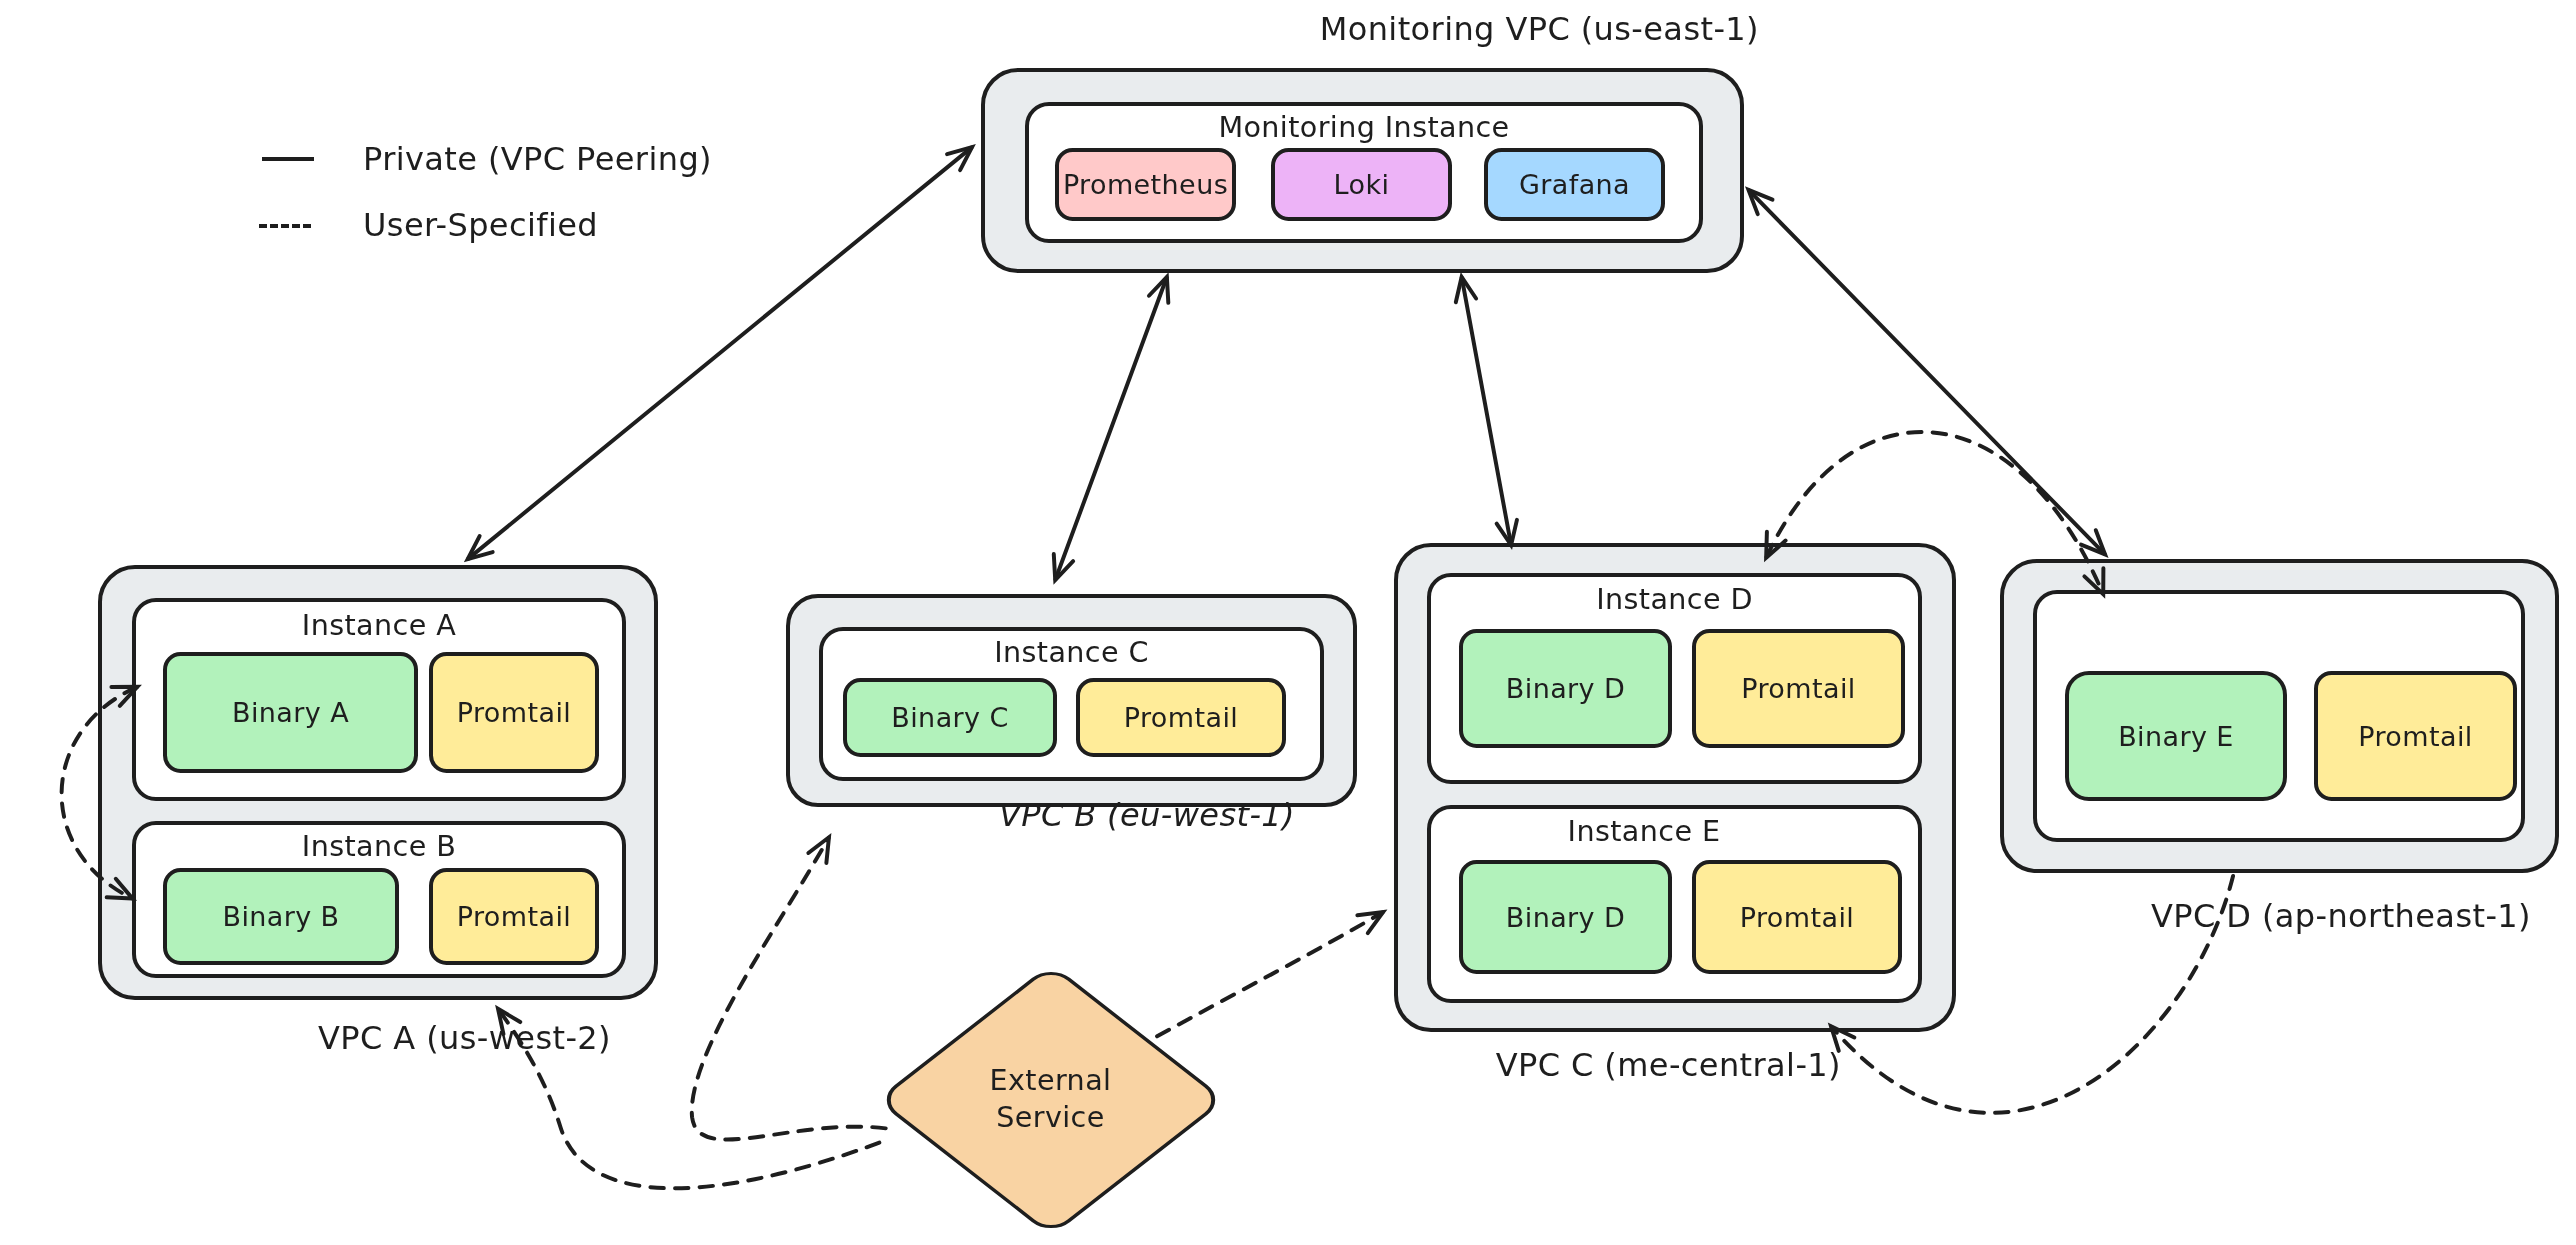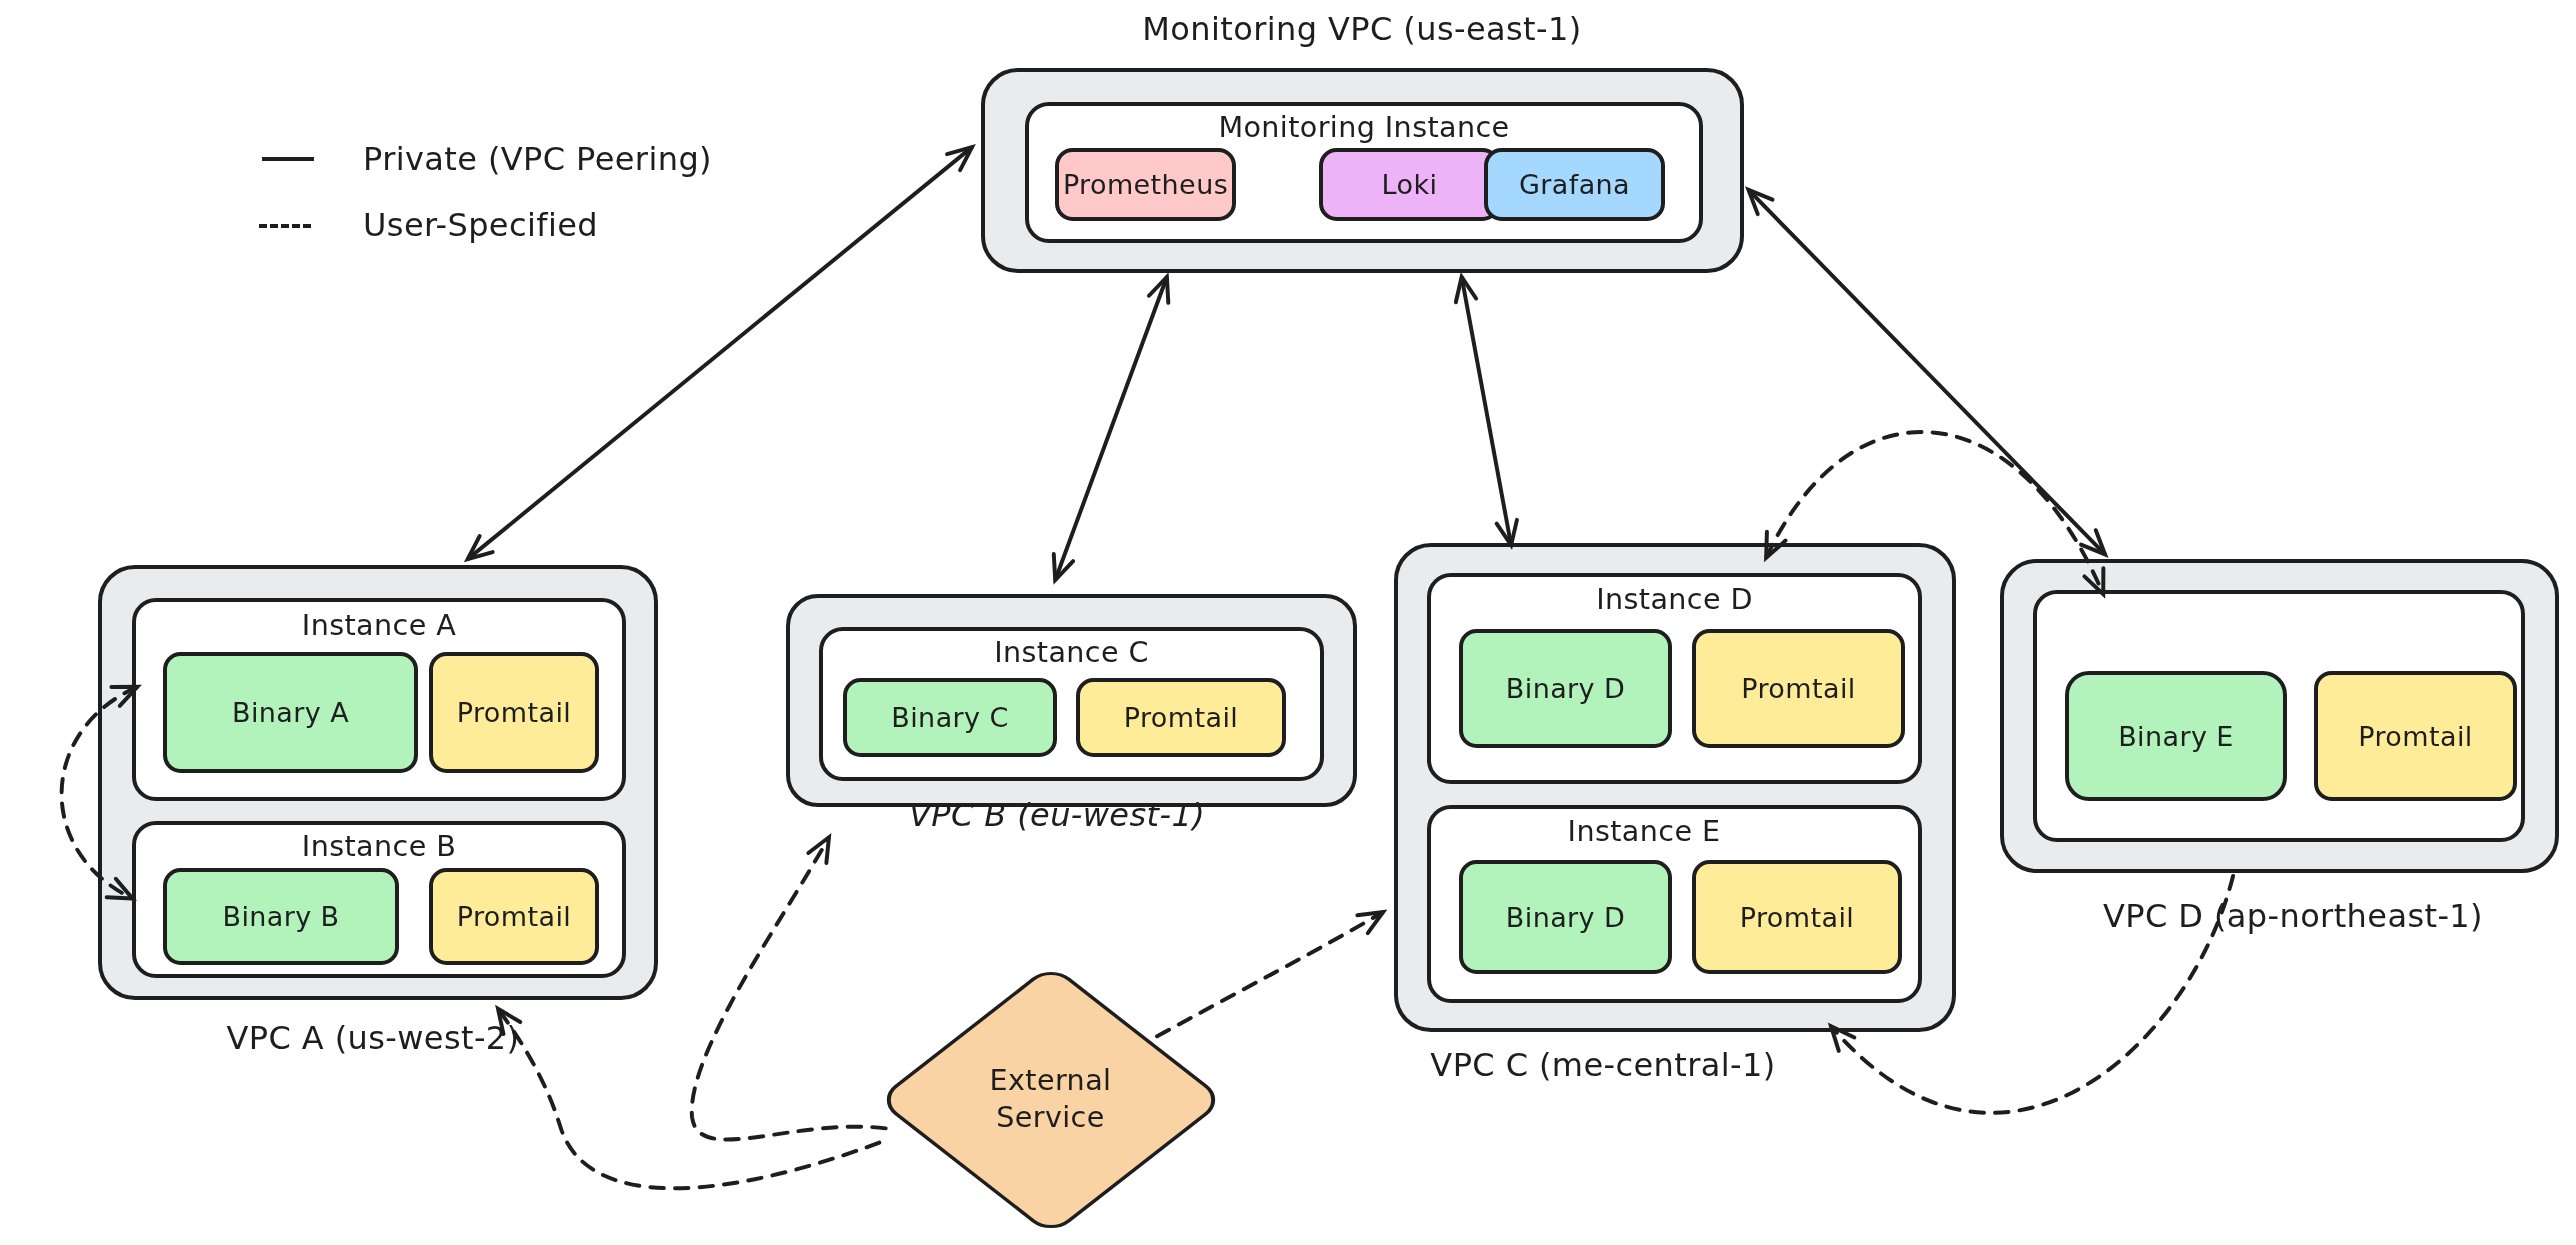--- a/index.html
+++ b/index.html
@@ -9,21 +9,21 @@
   }
   .abs{position:absolute;box-sizing:border-box;}
   .vpc{background:#e9ecee;border:4.8px solid #1e1e1e;border-radius:37px;}
   .inst{background:#ffffff;border:4px solid #1e1e1e;border-radius:24px;}
   .comp{
     border:4px solid #1e1e1e;border-radius:17.5px;
     display:flex;align-items:center;justify-content:center;
     font-size:27px;letter-spacing:0.4px;white-space:nowrap;
   }
   .lbl{text-align:center;font-size:28.6px;letter-spacing:0.4px;white-space:nowrap;}
-  .title{font-size:32px;}
+  .title{font-size:32px;text-align:right;}
   .legend-line{width:52px;border-top:4.8px solid #1e1e1e;}
   .legend-line.dashed{border-top-style:dashed;}
   .legend-text{font-size:32px;letter-spacing:0.4px;white-space:nowrap;}
   .diamond{
     background:#f9d3a3;border:4.8px solid #1e1e1e;border-radius:27px;
     transform:scale(1,0.78) rotate(45deg);transform-origin:center;
   }
   .ext-text{line-height:37px;font-size:28.6px;}
   svg{position:absolute;left:0;top:0;}
   .arrow{stroke:#1e1e1e;stroke-width:5;fill:none;stroke-linecap:round;}
@@ -39,21 +39,21 @@
     <div class="abs legend-text" style="left:363px;top:140px;">Private (VPC Peering)</div>
     <div class="abs legend-line dashed" style="left:259px;top:224px;"></div>
     <div class="abs legend-text" style="left:363px;top:206px;">User-Specified</div>
   </div>
 
   <div class="abs lbl title" style="left:965px;top:9.5px;width:794px;">Monitoring VPC (us-east-1)</div>
   <div class="abs vpc" style="left:981px;top:68px;width:763px;height:205px;"></div>
   <div class="abs inst" style="left:1025px;top:102px;width:678px;height:141px;"></div>
   <div class="abs lbl" style="left:1025px;top:110px;width:678px;">Monitoring Instance</div>
   <div class="abs comp" style="left: 1055px; top: 148px; width: 181px; height: 73px; background-color: rgb(255, 201, 201);">Prometheus</div>
-  <div class="abs comp" style="left: 1271px; top: 148px; width: 181px; height: 73px; background-color: rgb(237, 179, 247); margin-left: 48px;">Loki</div>
+  <div class="abs comp" style="left: 1271px; top: 148px; width: 181px; height: 73px; background-color: rgb(237, 179, 247);">Loki</div>
   <div class="abs comp" style="left: 1484px; top: 148px; width: 181px; height: 73px; background-color: rgb(165, 216, 255);">Grafana</div>
 
   <div class="abs vpc" style="left:98px;top:565px;width:560px;height:435px;"></div>
   <div class="abs inst" style="left:132px;top:598px;width:494px;height:203px;"></div>
   <div class="abs lbl" style="left:132px;top:608px;width:494px;">Instance A</div>
   <div class="abs comp" style="left: 163px; top: 652px; width: 255px; height: 121px; background-color: rgb(178, 242, 187);">Binary A</div>
   <div class="abs comp" style="left: 429px; top: 652px; width: 170px; height: 121px; background-color: rgb(255, 236, 153);">Promtail</div>
   <div class="abs inst" style="left:132px;top:821px;width:494px;height:157px;"></div>
   <div class="abs lbl" style="left:132px;top:829px;width:494px;">Instance B</div>
   <div class="abs comp" style="left: 163px; top: 868px; width: 236px; height: 97px; background-color: rgb(178, 242, 187);">Binary B</div>

